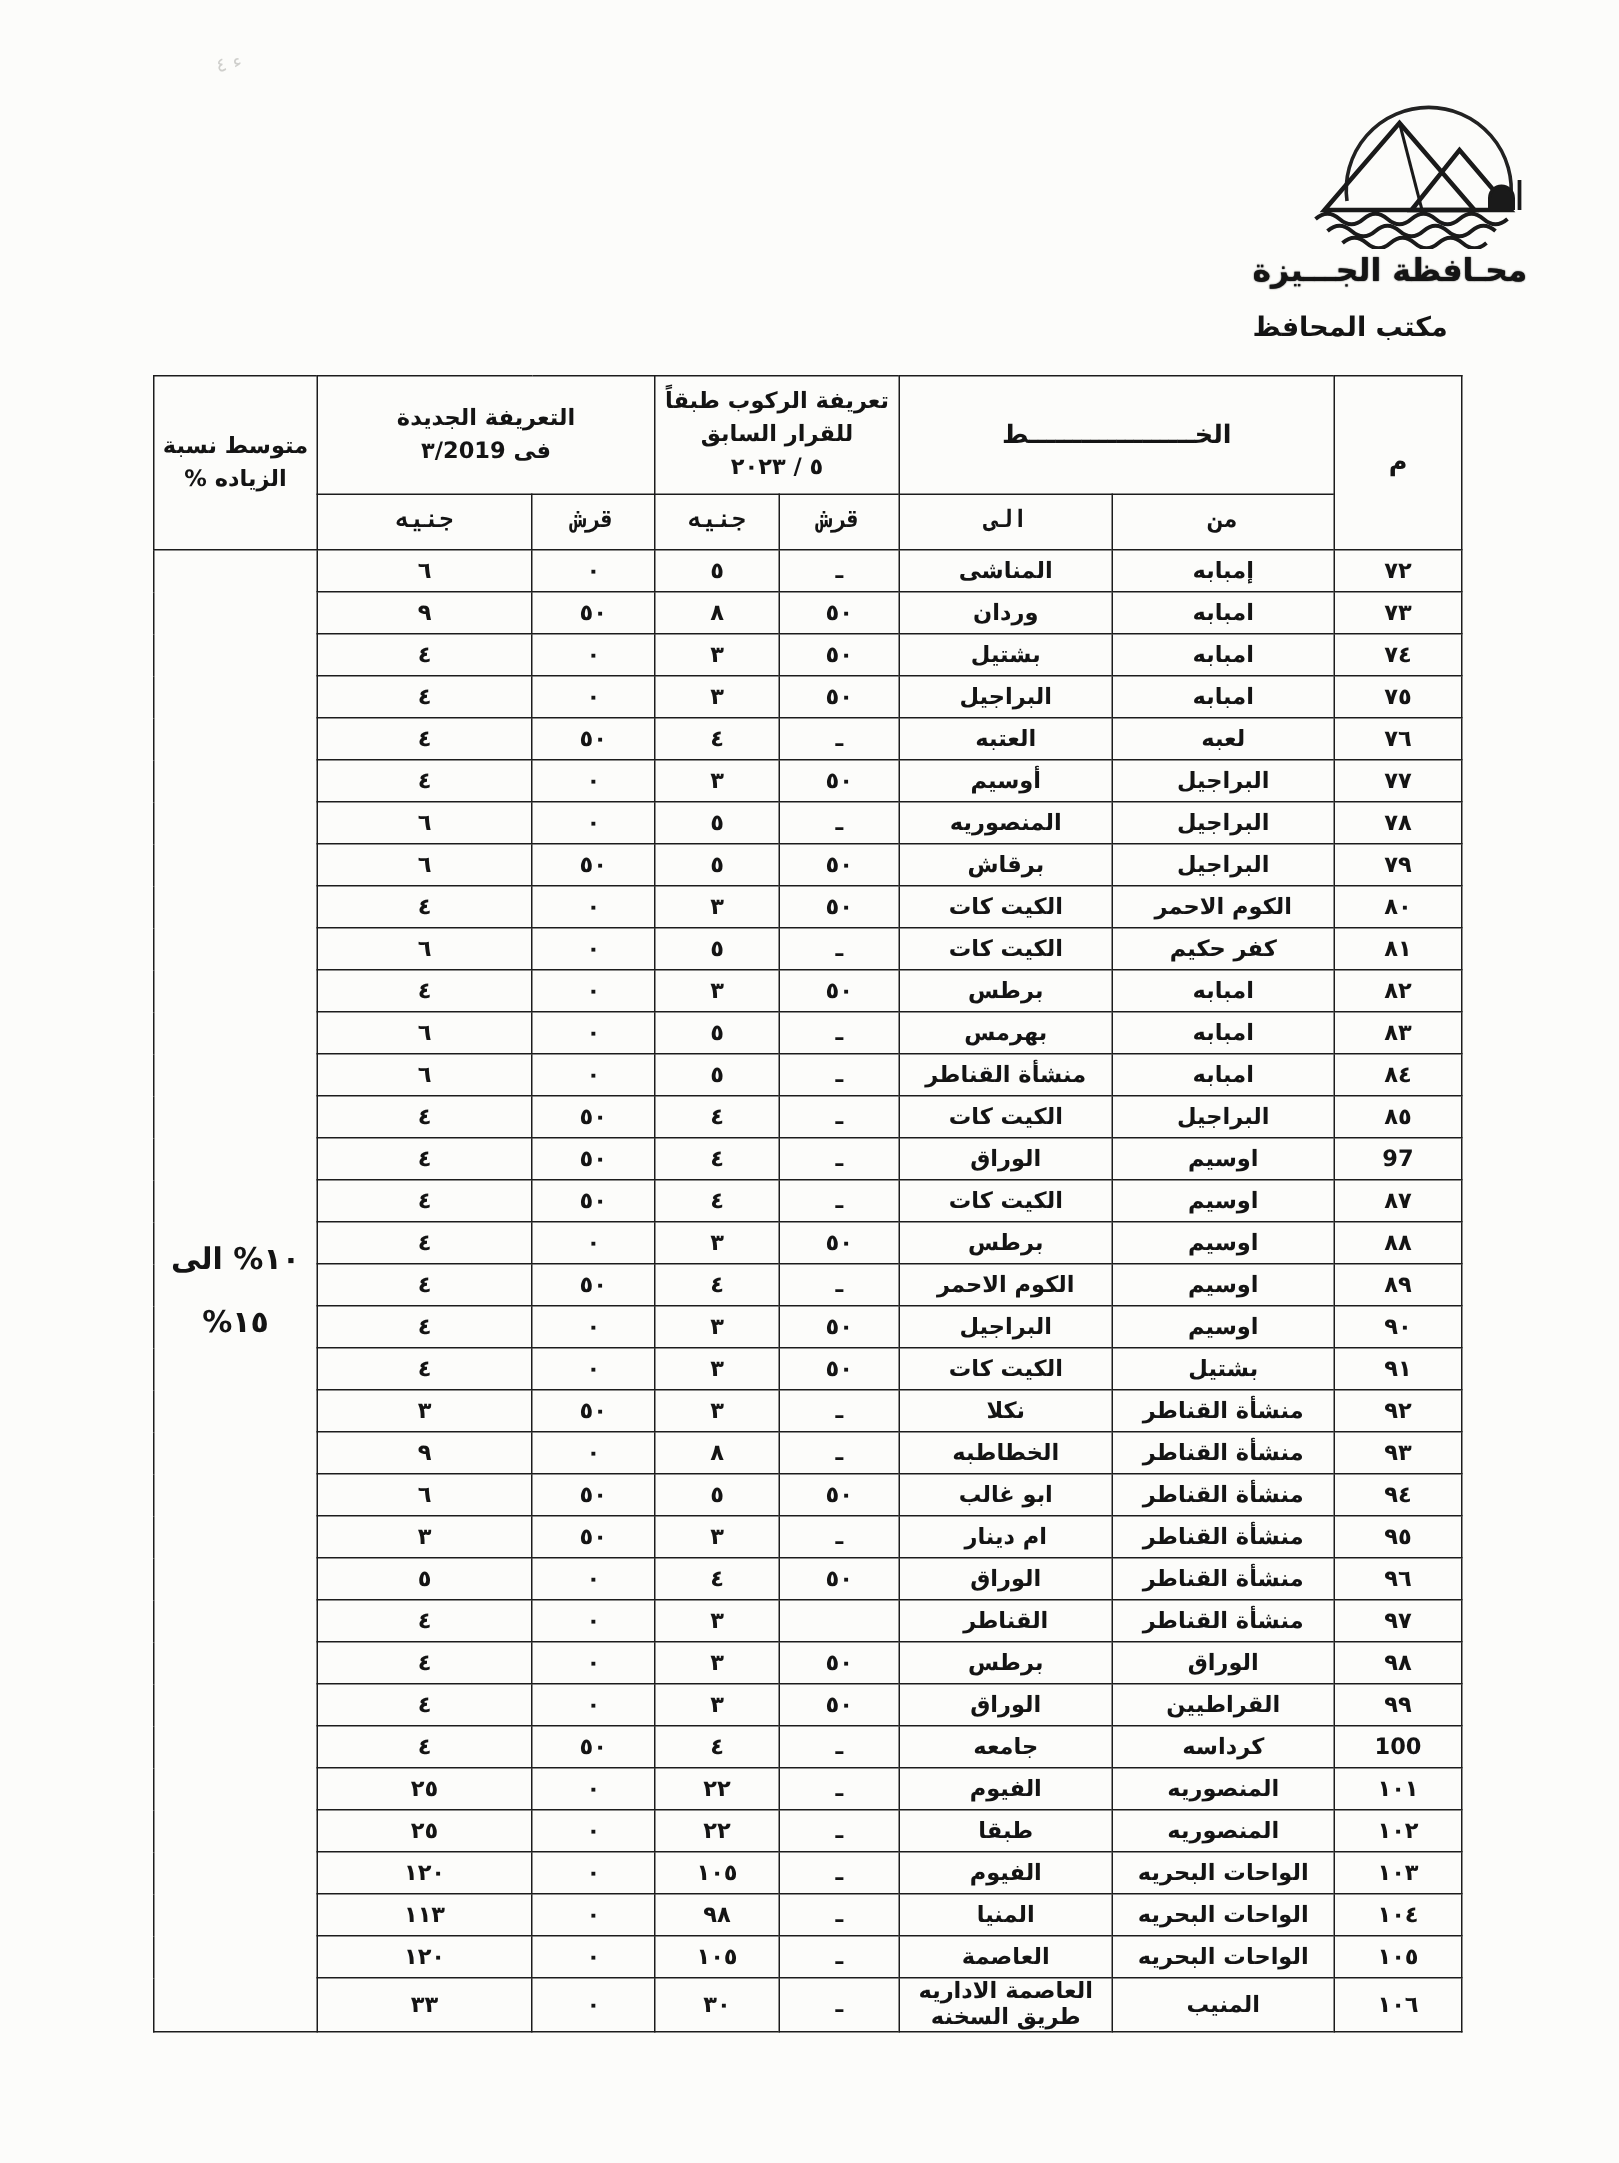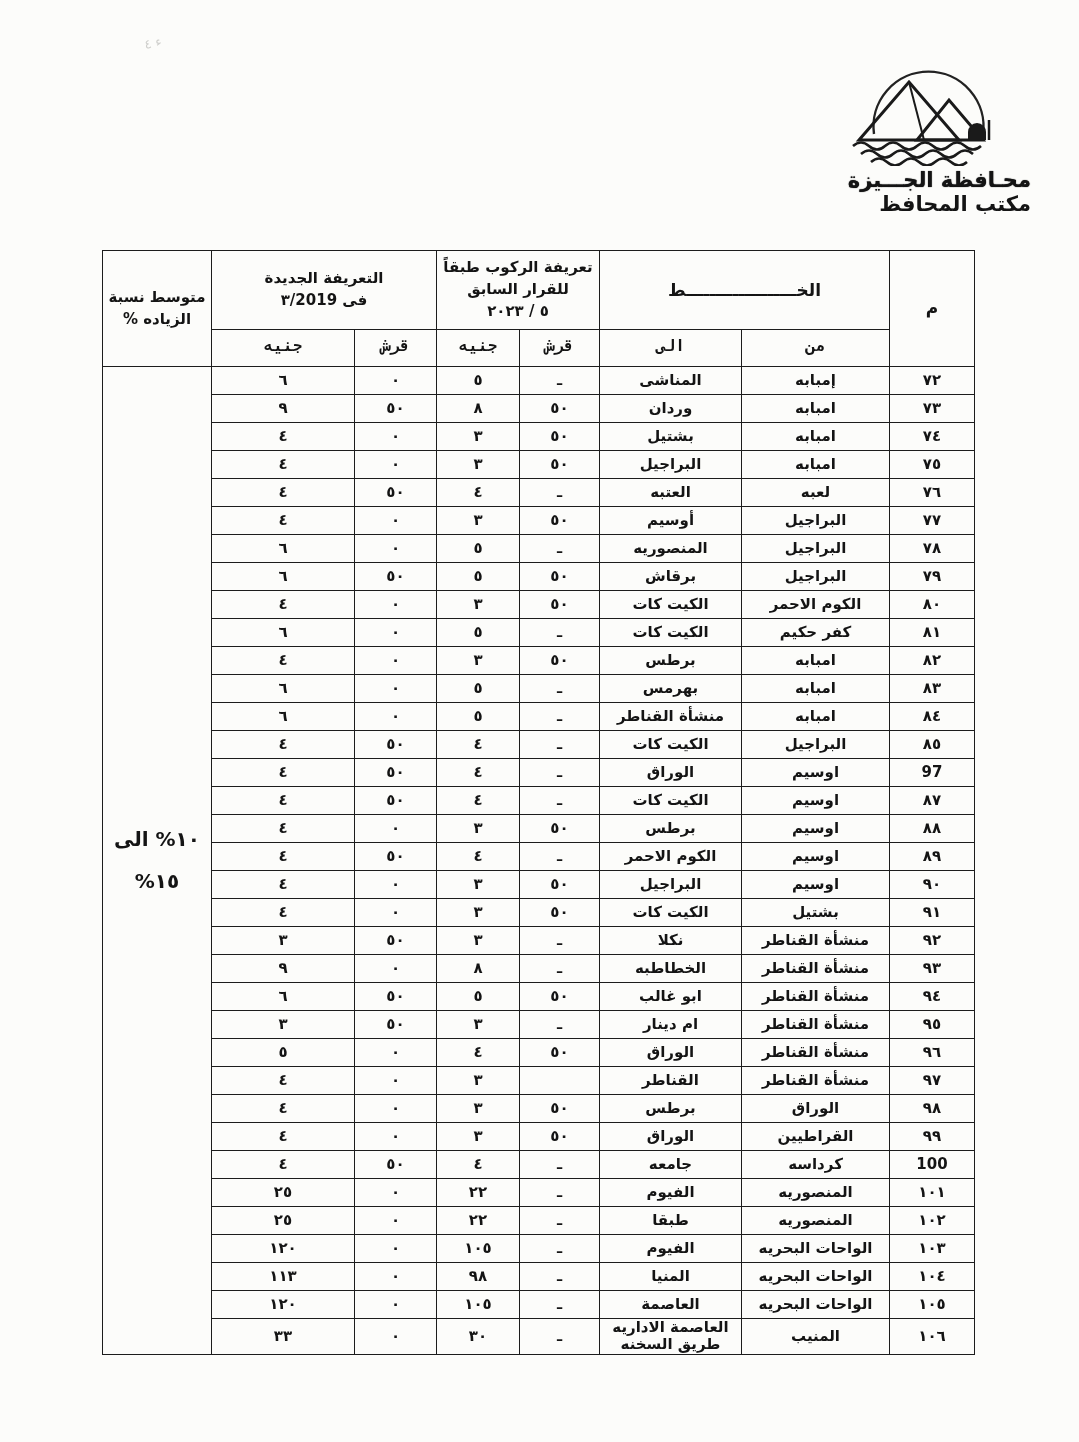--- a/index.html
+++ b/index.html
@@ -8,31 +8,31 @@
     background:#fbfbf9;
     font-family:"DejaVu Sans", sans-serif;
     color:#141414;
     position:relative;
     overflow:hidden;
   }
   .page{position:absolute;inset:0;background:#fcfcfa;}
 
   
   .letterhead{
-    position:absolute;top:48px;left:811px;width:220px;
-    text-align:right;
+    position:absolute;top:48px;left:835px;width:220px;
+    text-align:left;
   }
   .logo{display:block;margin:0 auto;}
   .gov-name{
     font-size:21px;font-weight:bold;letter-spacing:1px;
     margin-top:2px;white-space:nowrap;
     text-shadow:0 0 1px #111;
   }
   .office-name{
-    font-size:21px;font-weight:bold;margin-top:0;white-space:nowrap;
+    font-size:18px;font-weight:bold;margin-top:16px;white-space:nowrap;
   }
 
   .pencil-mark{
     position:absolute;top:40px;right:910px;width:120px;height:80px;
     color:#9a9a96;opacity:.45;font-size:13px;transform:rotate(-14deg);
     line-height:30px;letter-spacing:18px;pointer-events:none;
   }
 
   
   table.tariff{

